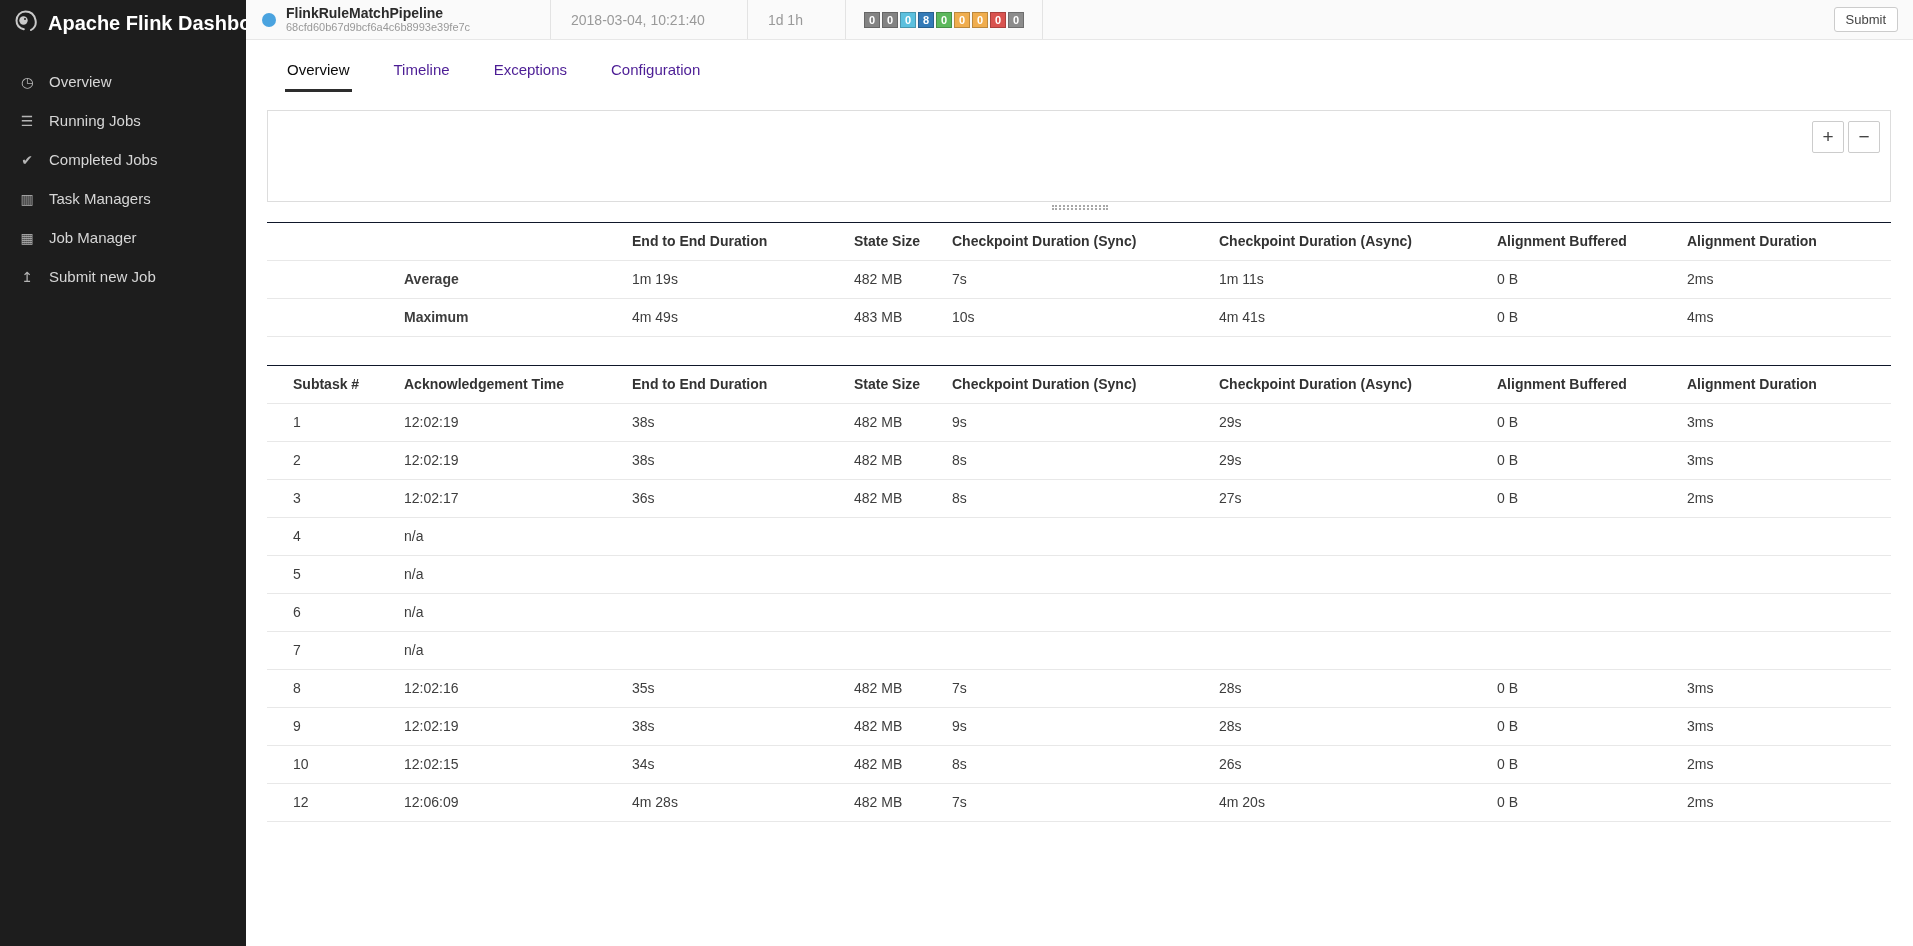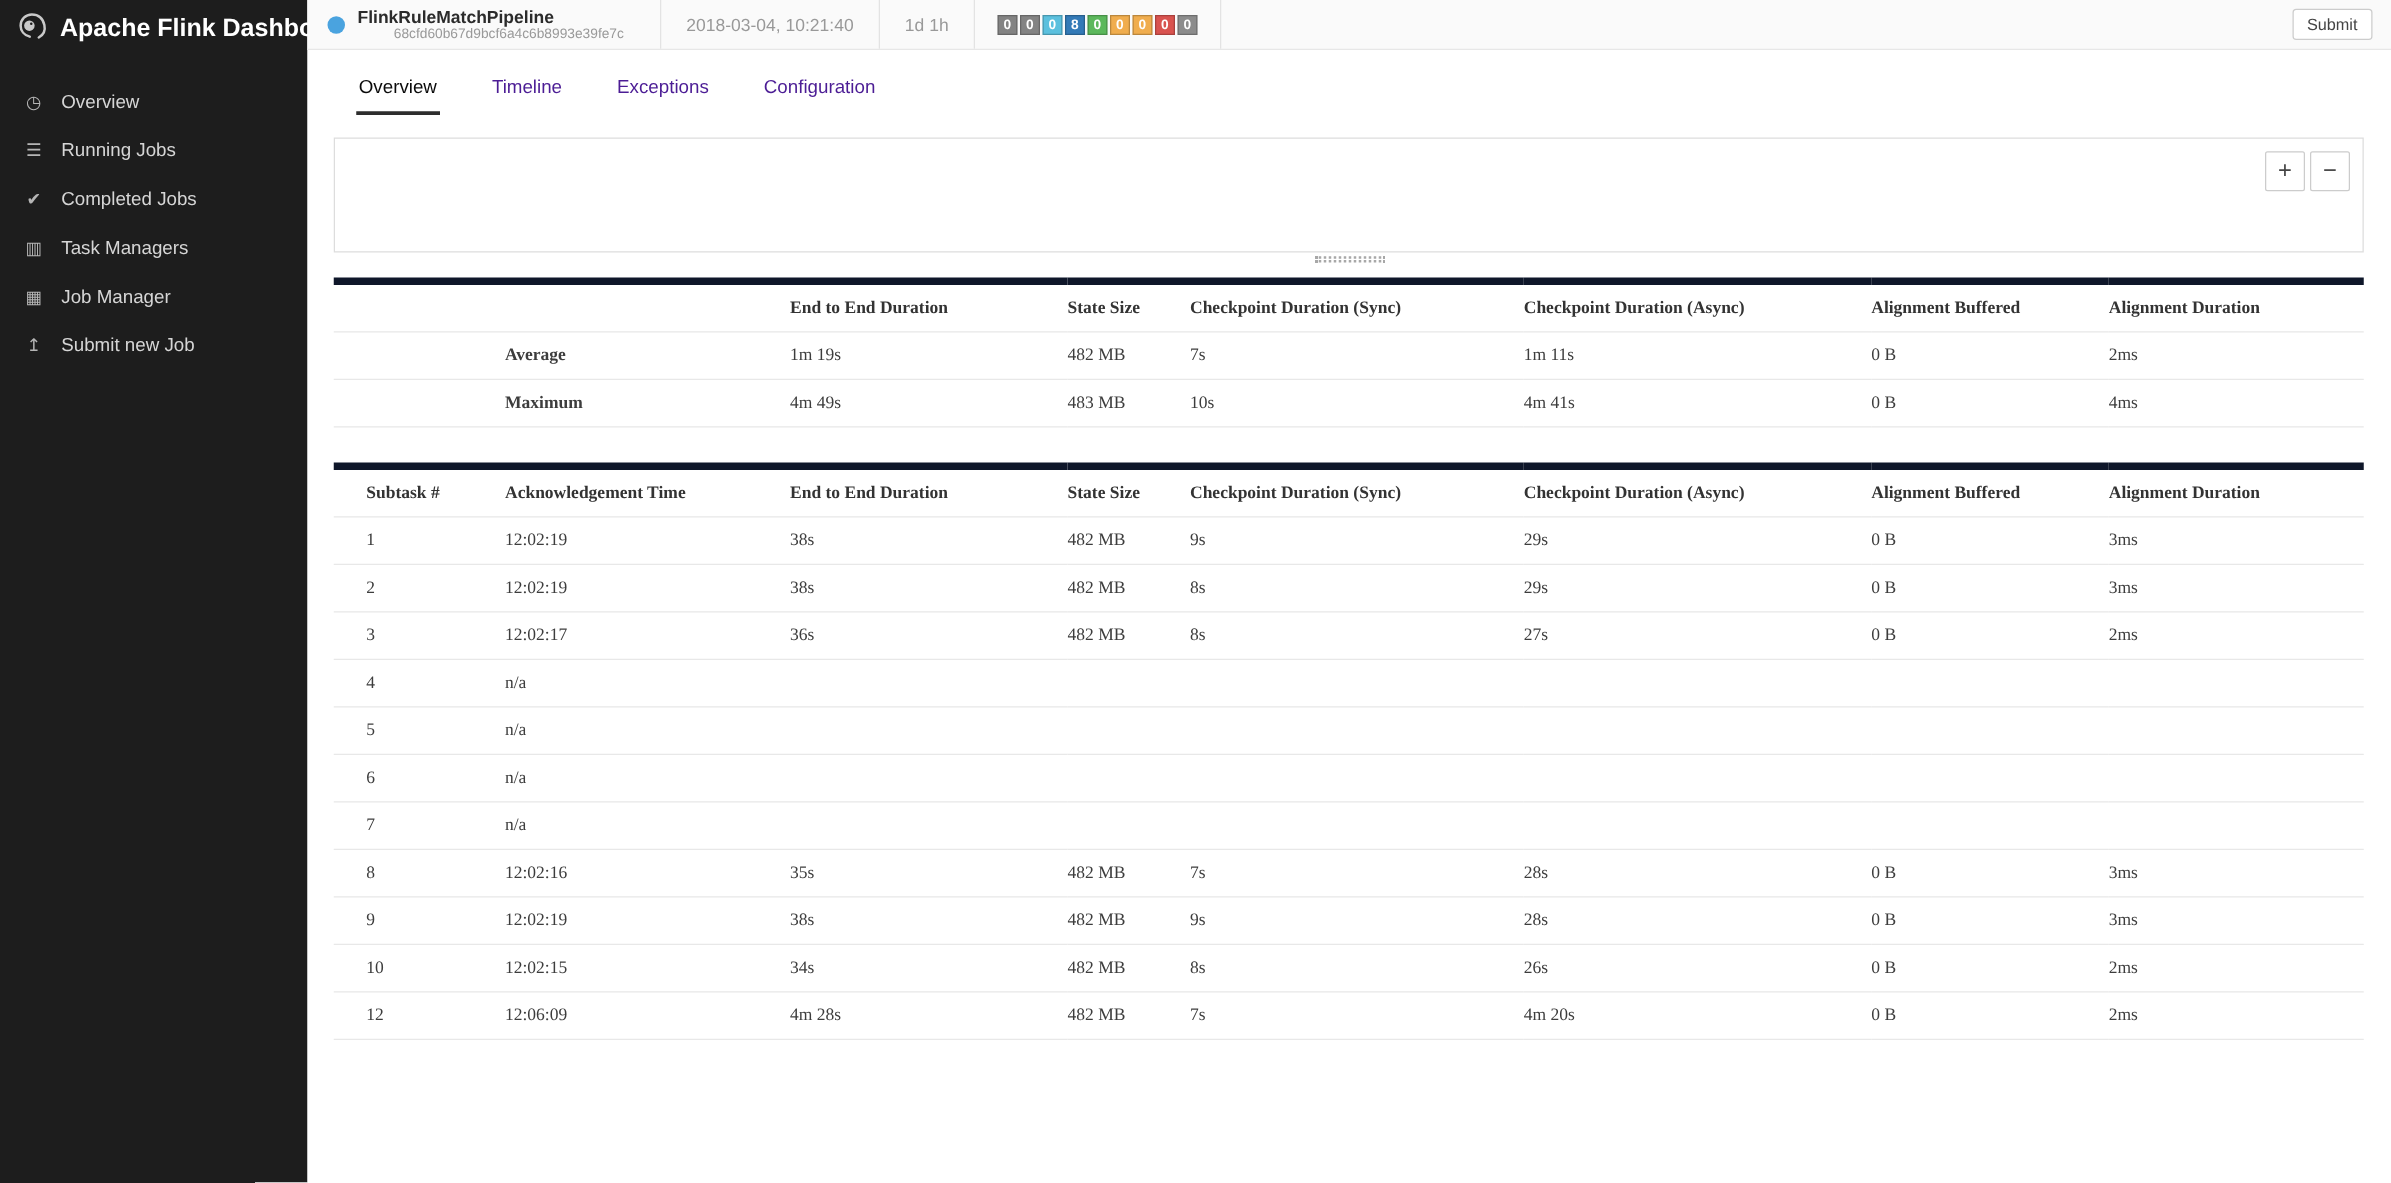--- a/index.html
+++ b/index.html
@@ -12,25 +12,25 @@
   .logo-row { display:flex; align-items:center; gap:10px; height:46px; padding:0 12px; }
   .logo-title { font-size:20px; font-weight:bold; color:#fff; white-space:nowrap; }
   .menu { margin-top:16px; }
   .menu-item { display:flex; align-items:center; gap:13px; padding:11px 18px; font-size:15px; color:#d6d6d6; cursor:pointer; }
   .menu-item .micon { width:18px; text-align:center; color:#b5b5b5; font-size:14px; }
 
   
   .main { flex:1; min-width:0; display:flex; flex-direction:column; background:#fff; }
 
   
-  .topbar { height:40px; background:#fafafa; border-bottom:1px solid #e7e7e7; display:flex; align-items:stretch; }
+  .topbar { height:40px; background:#fafafa; border-bottom:1px solid #e7e7e7; display:flex; align-items:stretch;gap:22px; }
   .job-sec { display:flex; align-items:center; gap:10px; padding:0 16px; width:282px; }
   .status-dot { width:14px; height:14px; border-radius:50%; background:#4aa3df; flex-shrink:0; }
   .job-name { font-size:14px; font-weight:bold; color:#2b2b2b; line-height:16px; }
-  .job-id { font-size:11px; color:#999; line-height:13px;margin-left:29px; }
+  .job-id { font-size:11px; color:#999; line-height:13px; }
   .sec { border-left:1px solid #e3e3e3; padding:0 20px; display:flex; align-items:center; color:#999; font-size:14px; white-space:nowrap; }
   .badges-sec { border-right:1px solid #e3e3e3; padding:0 18px; gap:2px; }
   .badge { width:16px; height:16px; line-height:14px; text-align:center; font-size:11px; font-weight:bold; color:#fff; border:1px solid rgba(0,0,0,0.22); }
   .cancel-btn { margin-left:auto; align-self:center; margin-right:15px; padding:4px 11px; font-size:13px; color:#444; background:#fff; border:1px solid #ccc; border-radius:3px; cursor:pointer; }
 
   
   .tabs { display:flex; gap:40px; padding-left:39px; margin-top:12px; }
   .tab { font-size:15px; color:#4c1d95; padding:9px 2px 11px; border-bottom:3px solid transparent; cursor:pointer; }
   .tab.active { color:#0a0a0a; border-bottom-color:#2d2d2d; }
 
@@ -45,21 +45,21 @@
   .op-row { display:flex; align-items:center; height:56px; background:#f4f4f4; border:1px solid #ddd; font-size:14px; color:#333; padding-left:18px; }
   .op-name   { width:492px; }
   .op-ack    { width:133px; }
   .op-time   { width:235px; }
   .op-dur    { width:192px; }
   .op-size   { width:105px; }
   .op-buf    { flex:1; }
   .subtasks-btn { margin-left:auto; margin-right:68px; display:flex; align-items:center; gap:9px; padding:8px 14px; background:#fff; border:1px solid #ccc; border-radius:4px; font-size:14px; color:#333; cursor:pointer; }
   .chev-up { width:8px; height:8px; border:solid #555; border-width:2px 2px 0 0; transform:rotate(-45deg); margin-top:4px; }
 
-  table.cp-table { width:100%; border-collapse:collapse; table-layout:fixed; border-top:6px solid #0f172a;font-family:Liberation Serif, serif; }
+  table.cp-table { width:100%; border-collapse:collapse; table-layout:fixed; border-top:1px solid #0f172a; }
   table.cp-table th, table.cp-table td { text-align:left; font-size:14px; color:#3d3d3d; padding:10px 8px 10px 0; line-height:17px; border-bottom:1px solid #e8e8e8; overflow:hidden; white-space:nowrap; }
   table.cp-table th { font-weight:bold; color:#333; }
   table.cp-table th:first-child, table.cp-table td:first-child { padding-left:26px; }
   table.summary { margin-top:6px; }
   table.summary td:nth-child(2) { font-weight:bold; }
   table.subtasks { margin-top:28px; }
 </style>
 </head>
 <body>
 

